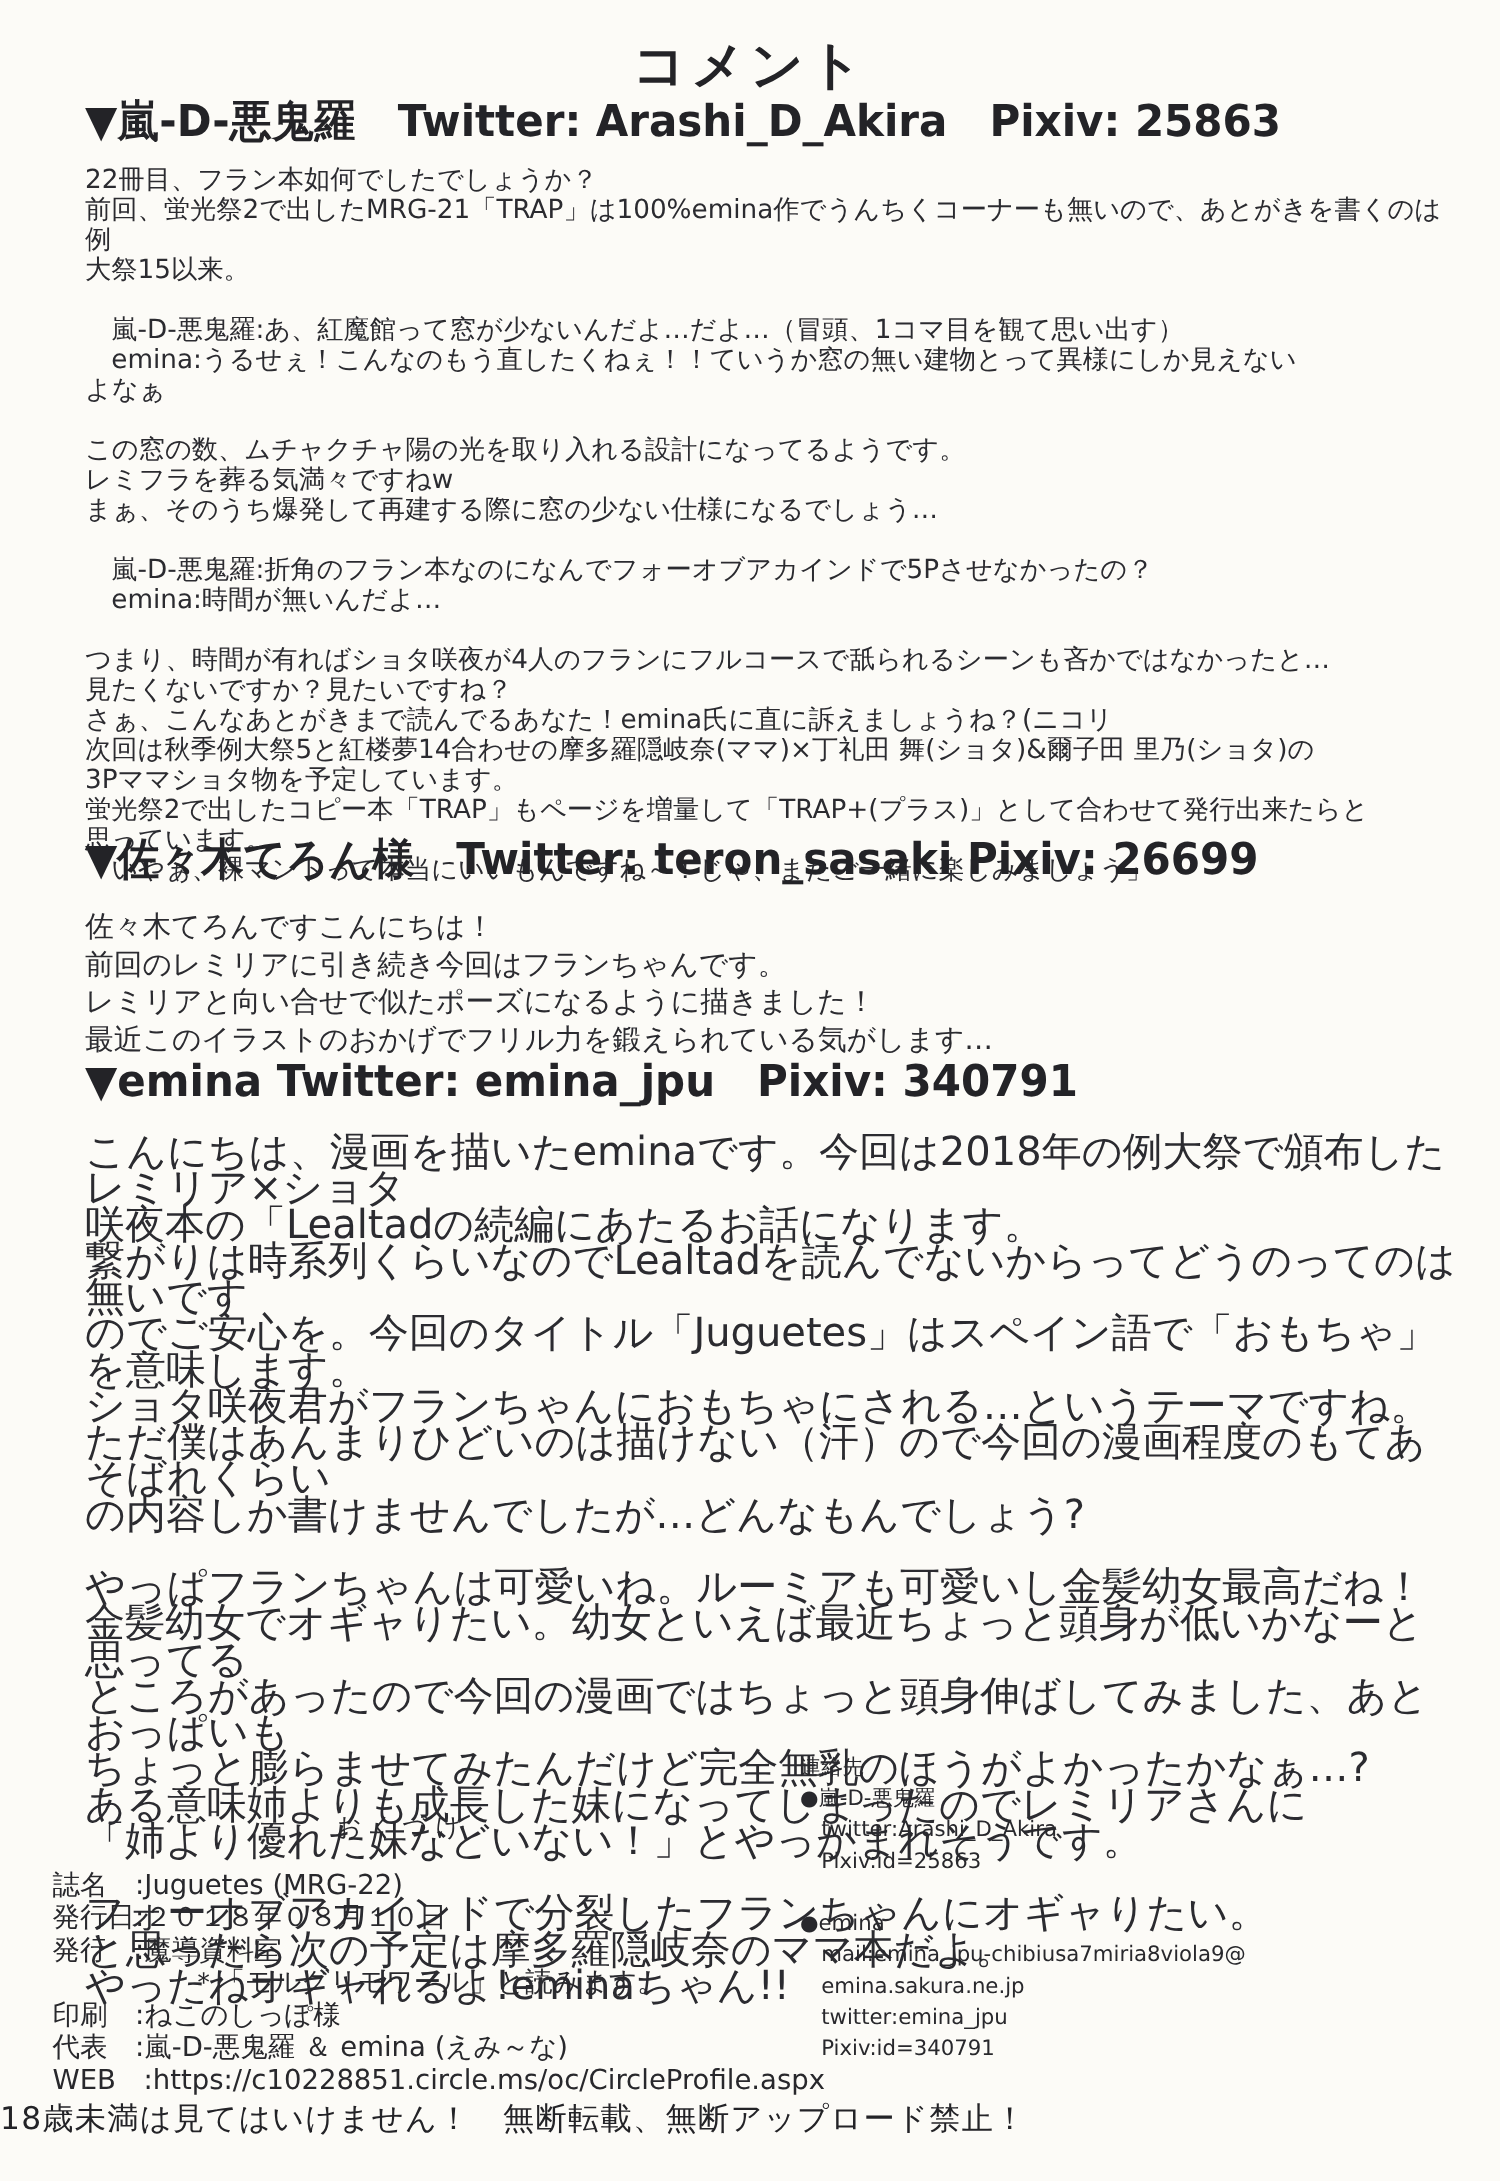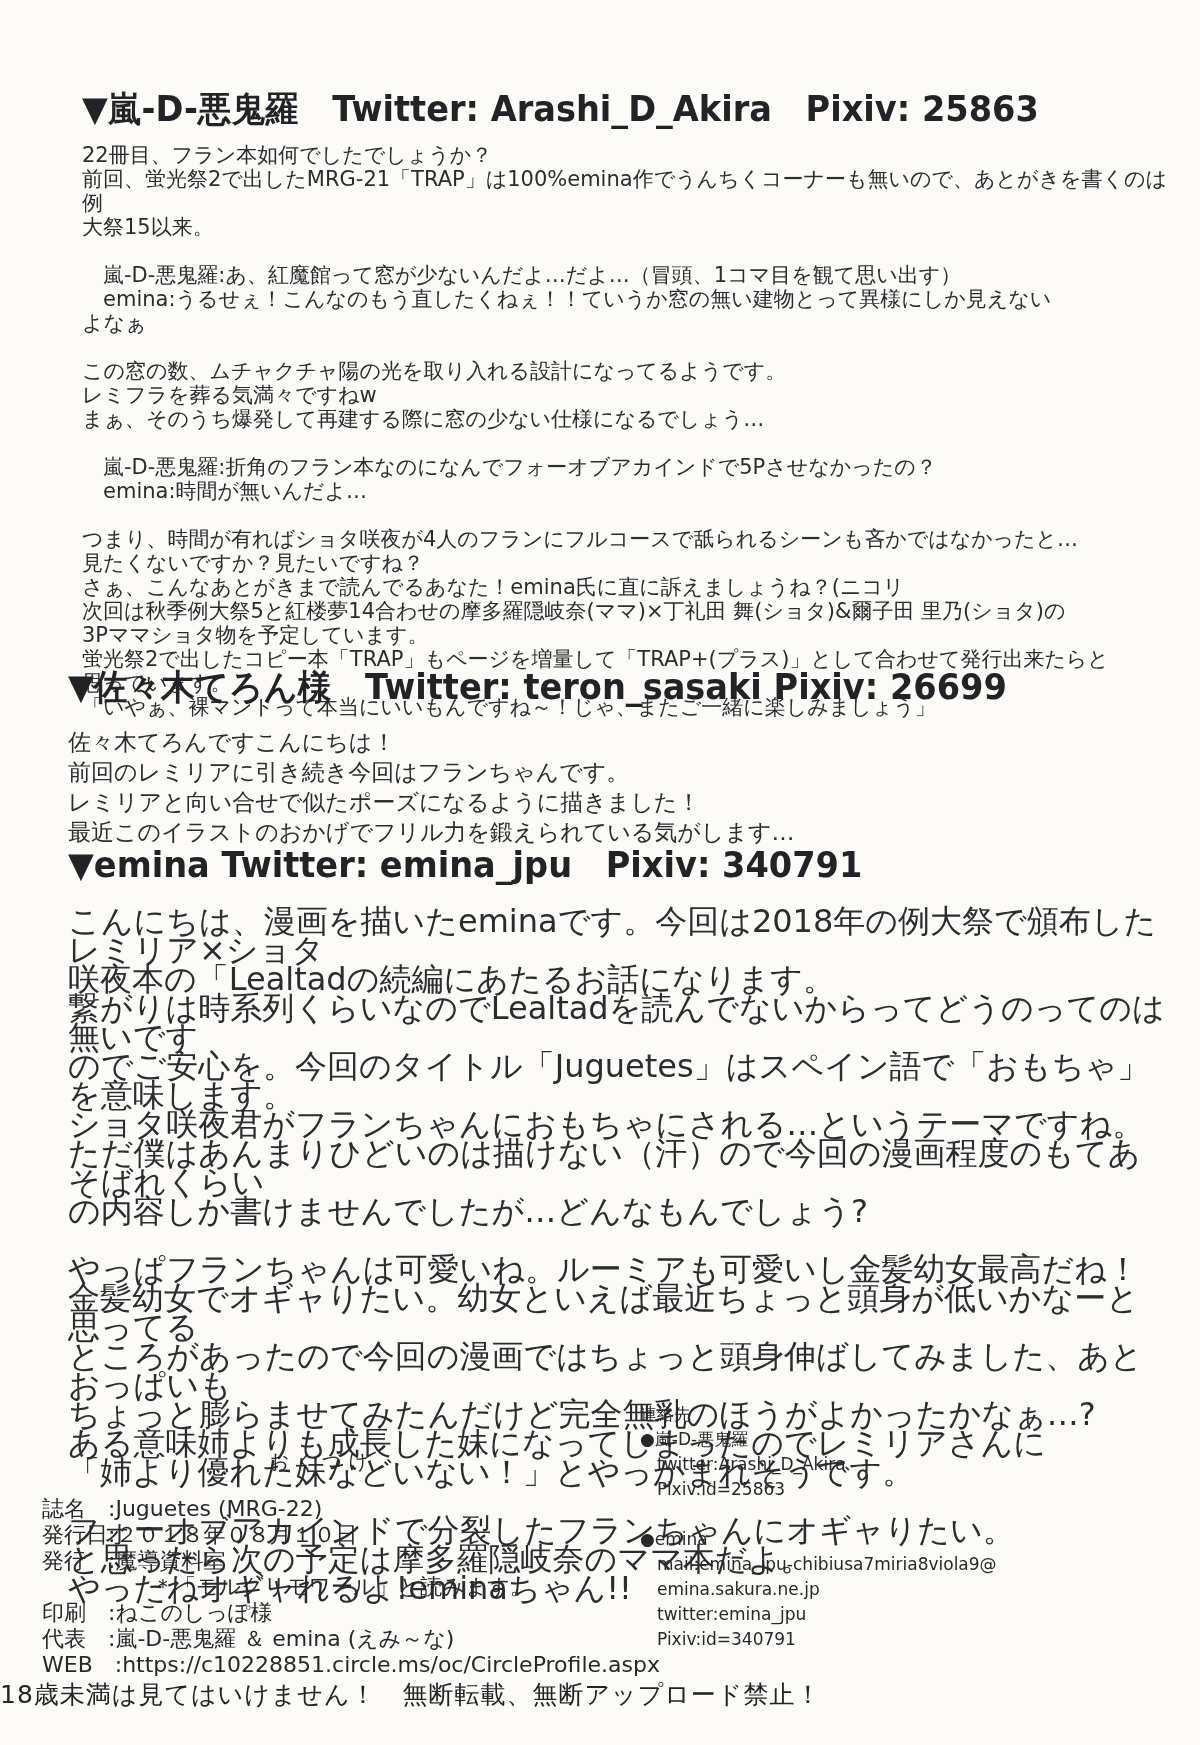--- a/index.html
+++ b/index.html
@@ -22,21 +22,21 @@
   .sec-header{
     margin:0;
     font-size:35px;font-weight:bold;letter-spacing:0;
     white-space:nowrap;color:#232327;
     transform:scaleX(.96);transform-origin:left;
   }
   .body{
     white-space:pre-wrap;
     color:#2b2b30;
   }
-  .sec1{top:86px;margin-left:14px;}
+  .sec1{top:74px;}
   .sec1 .body{margin-top:10px;font-size:21px;line-height:24px;}
   .sec2{top:664px;}
   .sec2 .body{margin-top:16px;font-size:23px;line-height:30px;}
   .sec3{top:842px;}
   .sec3 .body{margin-top:18px;font-size:32px;line-height:29px;}
   .colophon{
     position:absolute;left:42px;top:1448px;width:600px;
     font-size:22px;line-height:26px;
   }
   .colophon-title{
@@ -53,20 +53,21 @@
     position:absolute;left:0;right:0;top:1678px;
     text-align:left;font-size:25px;letter-spacing:1px;
     color:#232327;
   }
 </style>
 </head>
 <body>
 
 <div class="page">
 
+  <h1 class="title">コメント</h1>
 
   <section class="sec sec1">
     <h2 class="sec-header">▼嵐-D-悪鬼羅　Twitter: Arashi_D_Akira　Pixiv: 25863</h2>
     <div class="body">22冊目、フラン本如何でしたでしょうか？
 前回、蛍光祭2で出したMRG-21「TRAP」は100%emina作でうんちくコーナーも無いので、あとがきを書くのは例
 大祭15以来。
 
 　嵐-D-悪鬼羅:あ、紅魔館って窓が少ないんだよ…だよ…（冒頭、1コマ目を観て思い出す）
 　emina:うるせぇ！こんなのもう直したくねぇ！！ていうか窓の無い建物とって異様にしか見えない
 よなぁ

